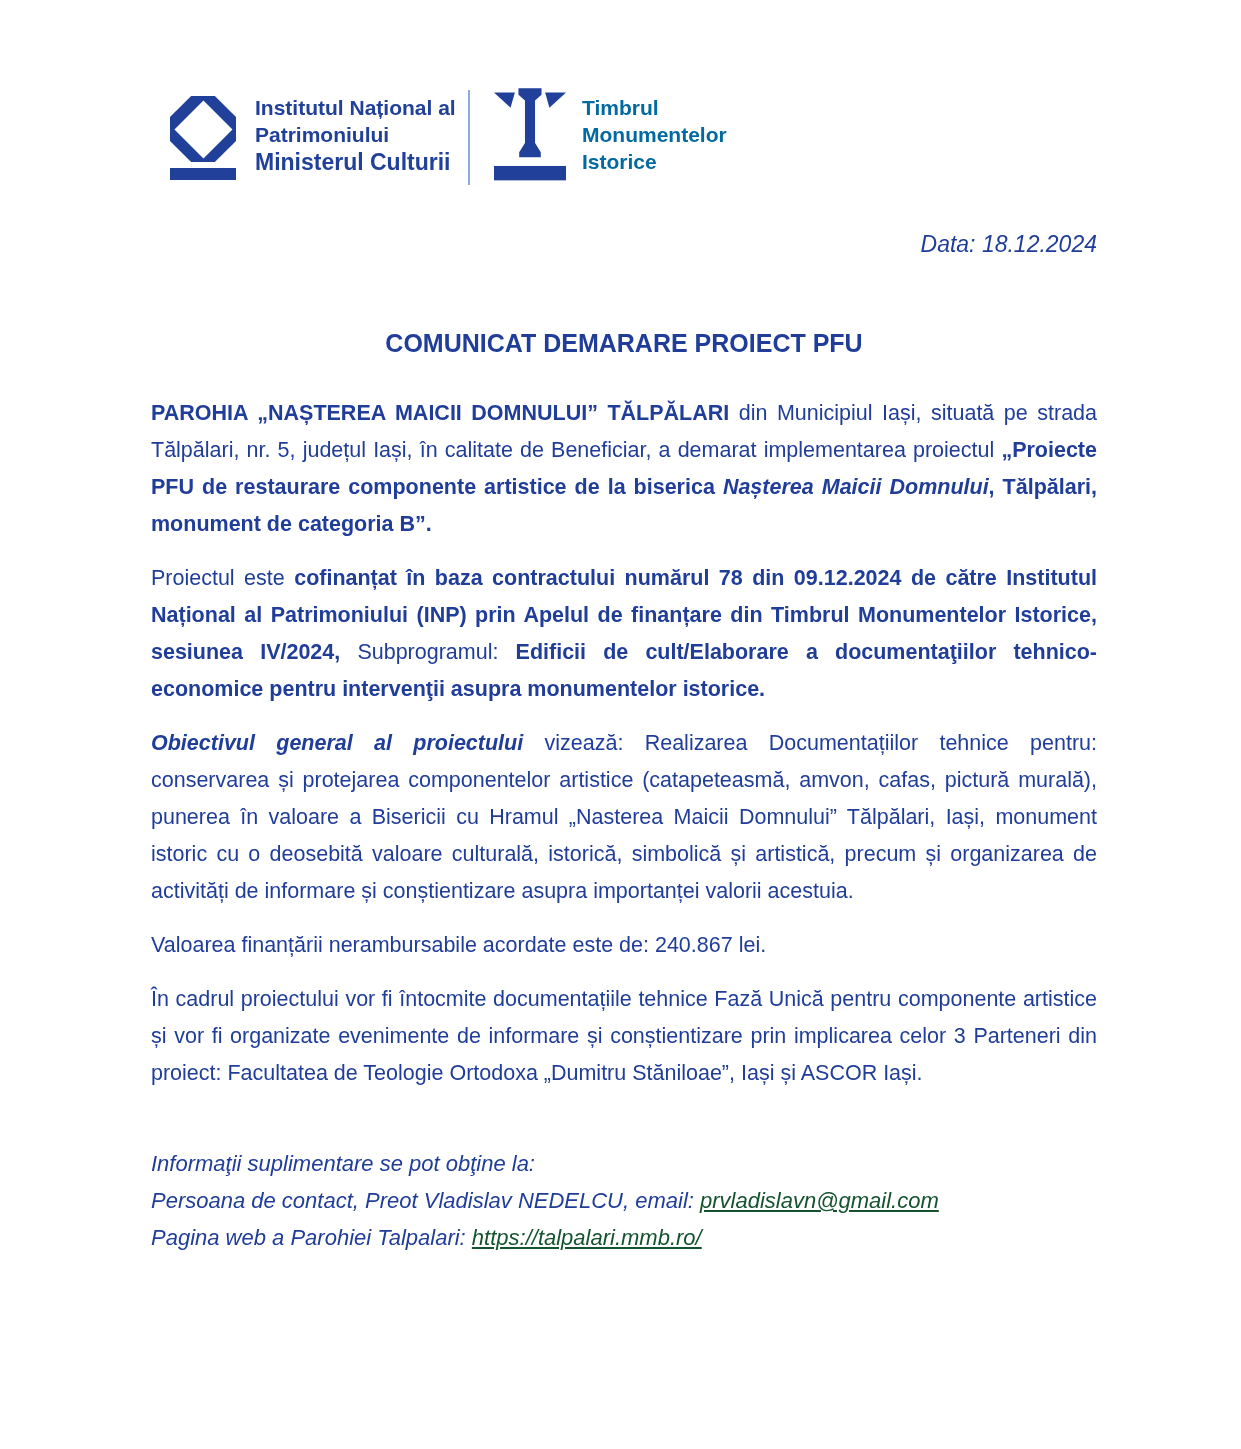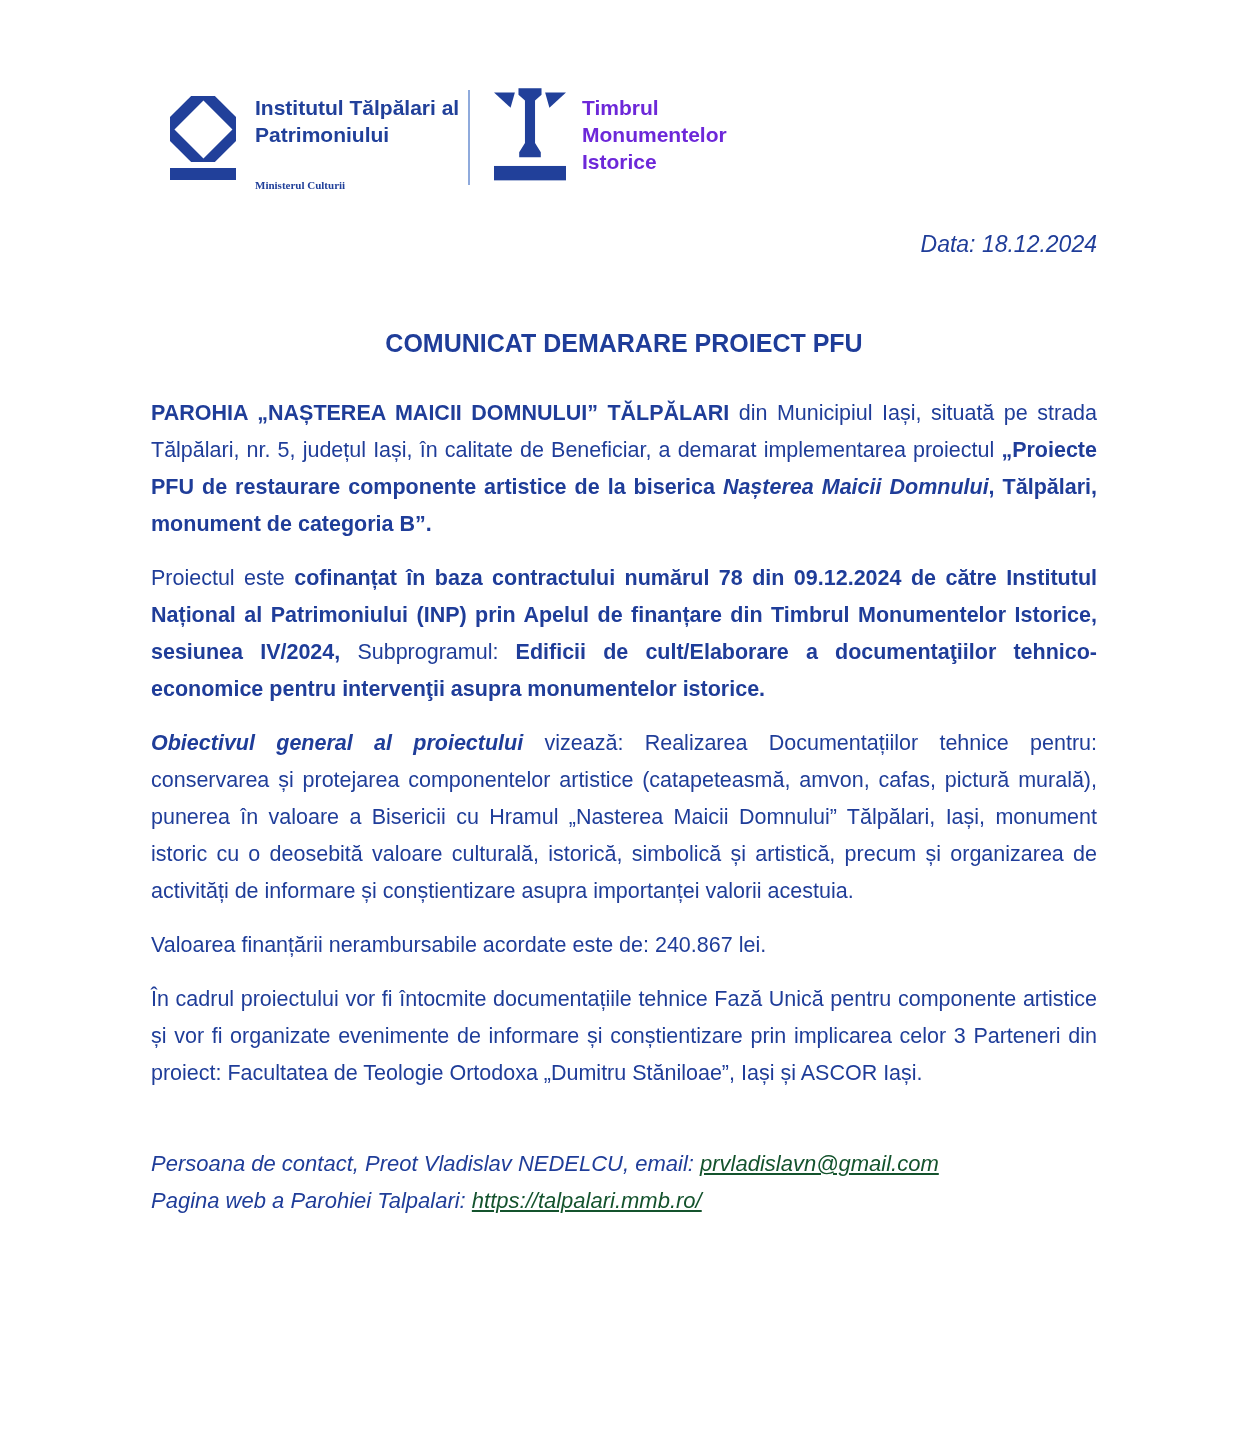--- a/index.html
+++ b/index.html
@@ -25,32 +25,32 @@
   }
   .inp-bar {
     position:absolute; left:170px; top:168px;
     width:66px; height:12px; background:#21409A;
   }
   .inp-name {
     position:absolute; left:255px; top:94px;
     font-weight:bold; font-size:21px; line-height:27px; color:#21409A;
   }
   .inp-ministry {
-    position:absolute; left:255px; top:179px;
-    font-family:Liberation Serif, serif; font-weight:bold;
-    font-size:11px; color:#21409A;
+    position:absolute; left:255px; top:149px;
+    font-family:Liberation Sans, sans-serif; font-weight:bold;
+    font-size:23px; color:#21409A;
   }
   .logo-divider {
     position:absolute; left:468px; top:90px;
     width:2px; height:95px; background:#8FAADC;
   }
   .tmi-mark { position:absolute; left:494px; top:88px; }
   .tmi-name {
     position:absolute; left:582px; top:94px;
-    font-weight:bold; font-size:21px; line-height:27px; color:#6d28d9;
+    font-weight:bold; font-size:21px; line-height:27px; color:#0369a1;
   }
 
   
   .content {
     position:absolute; left:151px; right:144px; top:0;
   }
   .date-line {
     margin-top:230px;
     text-align:right;
     font-style:italic;
@@ -85,21 +85,21 @@
   }
 </style>
 </head>
 <body>
 
 <div class="page">
 
   <div class="inp-mark"></div>
   <div class="inp-bar"></div>
   <div class="inp-name">
-    <div>Institutul Tălpălari al</div>
+    <div>Institutul Național al</div>
     <div>Patrimoniului</div>
   </div>
   <div class="inp-ministry">Ministerul Culturii</div>
 
   <div class="logo-divider"></div>
 
   <div class="tmi-mark">
     <svg width="72" height="94" viewBox="0 0 100 130" xmlns="http://www.w3.org/2000/svg" aria-hidden="true">
       <polygon points="0,6 29,6 23,27" fill="#21409A"></polygon>
       <polygon points="71,6 100,6 77,27" fill="#21409A"></polygon>
@@ -128,18 +128,19 @@
       <p><span class="bi">Obiectivul general al proiectului</span><span> vizează: Realizarea Documentațiilor tehnice pentru: conservarea și protejarea componentelor artistice (catapeteasmă, amvon, cafas, pictură murală), punerea în valoare a Bisericii cu Hramul „Nasterea Maicii Domnului” Tălpălari, Iași, monument istoric cu o deosebită valoare culturală, istorică, simbolică și artistică, precum și organizarea de activități de informare și conștientizare asupra importanței valorii acestuia.</span></p>
 
       <p>Valoarea finanțării nerambursabile acordate este de: 240.867 lei.</p>
 
 
       <p>În cadrul proiectului vor fi întocmite documentațiile tehnice Fază Unică pentru componente artistice și vor fi organizate evenimente de informare și conștientizare prin implicarea celor 3 Parteneri din proiect: Facultatea de Teologie Ortodoxa „Dumitru Stăniloae”, Iași și ASCOR Iași.</p>
 
     </div>
 
     <div class="footer">
+      <div>Informaţii suplimentare se pot obţine la:</div>
       <div><span>Persoana de contact, Preot Vladislav NEDELCU, email: </span><a class="link">prvladislavn@gmail.com</a></div>
       <div><span>Pagina web a Parohiei Talpalari: </span><a class="link">https://talpalari.mmb.ro/</a></div>
     </div>
 
   </div>
 </div>
 
 </body></html>

